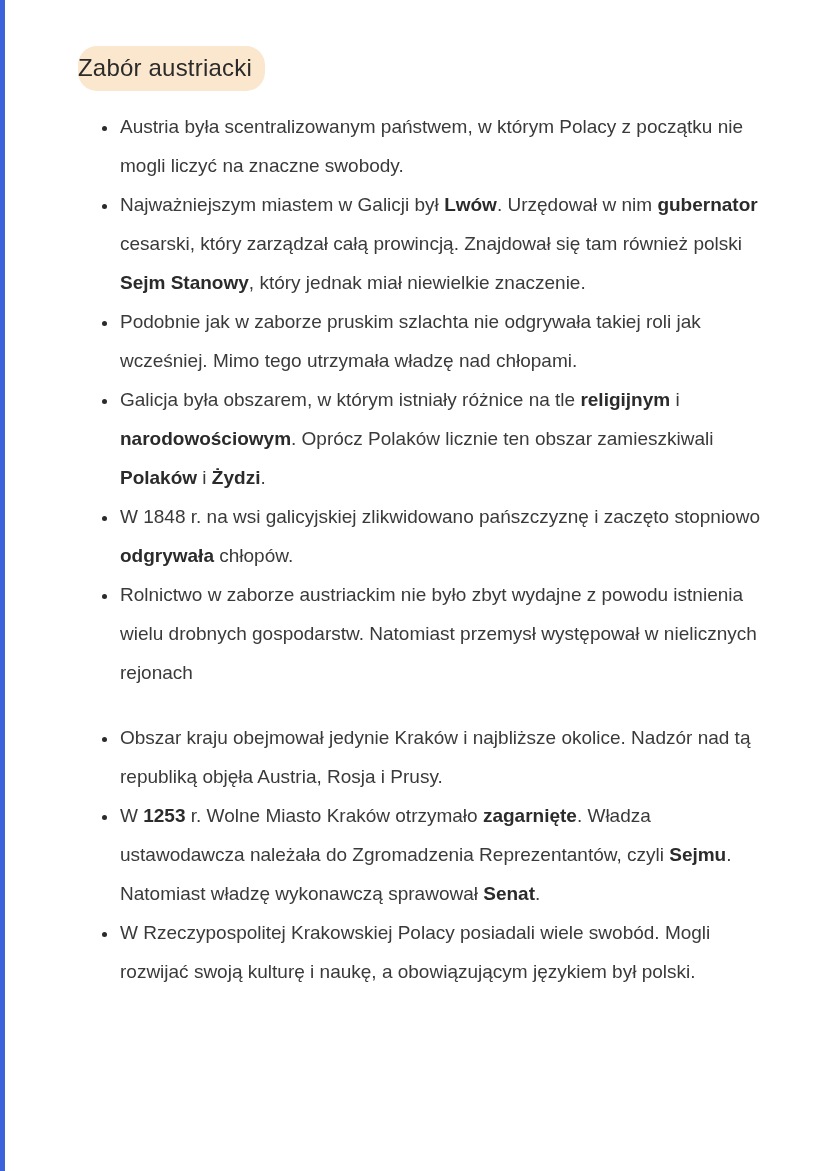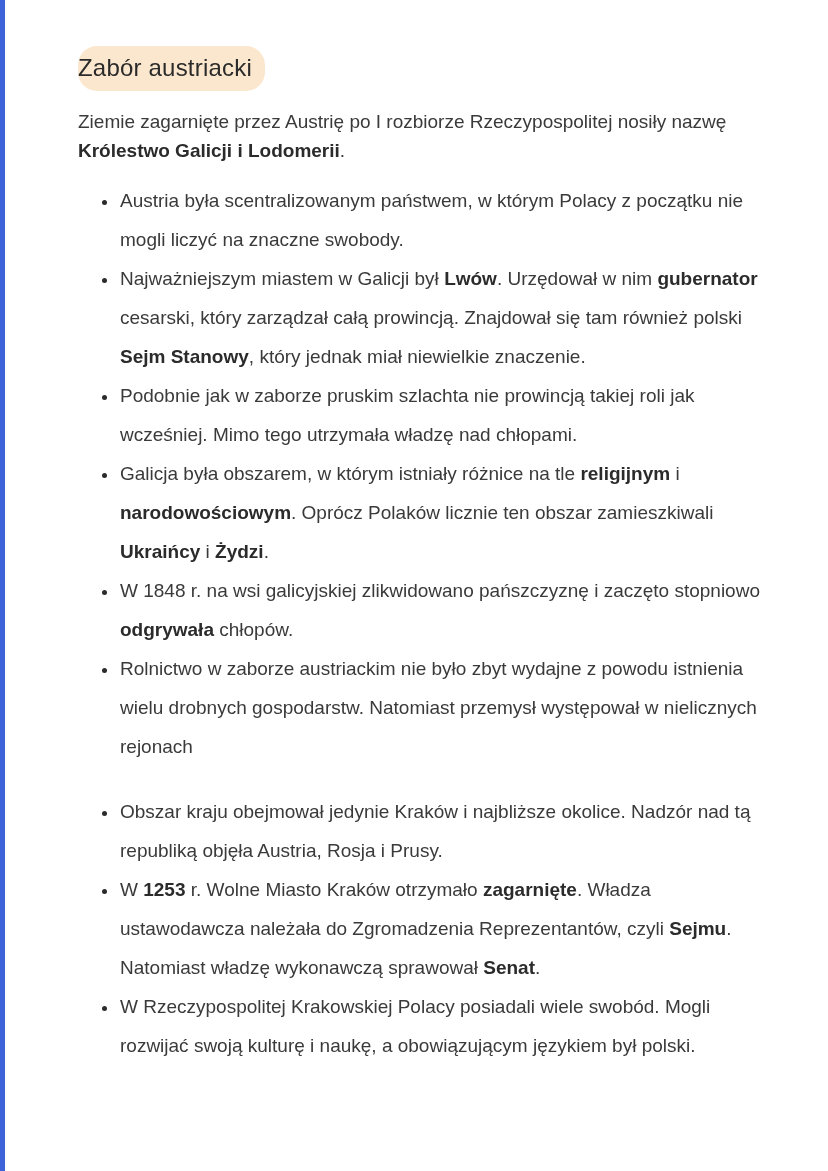--- a/index.html
+++ b/index.html
@@ -69,26 +69,25 @@
   }
 </style>
 </head>
 <body>
 
 <div class="accent-bar"></div>
 
 <main>
     <section>
       <div class="heading-wrap"><h2 class="section-heading">Zabór austriacki</h2></div>
-      <p class="section-intro"><span>Ziemie zagarnięte przez Austrię po I rozbiorze Rzeczypospolitej nosiły nazwę </span><strong>Królestwo Galicji i Lodomerii</strong><span>.</span></p>
       <ul class="section-bullets">
         <li><span>Austria była scentralizowanym państwem, w którym Polacy z początku nie mogli liczyć na znaczne swobody.</span></li>
         <li><span>Najważniejszym miastem w Galicji był </span><strong>Lwów</strong><span>. Urzędował w nim </span><strong>gubernator</strong><span> cesarski, który zarządzał całą prowincją. Znajdował się tam również polski </span><strong>Sejm Stanowy</strong><span>, który jednak miał niewielkie znaczenie.</span></li>
-        <li><span>Podobnie jak w zaborze pruskim szlachta nie prowincją takiej roli jak wcześniej. Mimo tego utrzymała władzę nad chłopami.</span></li>
-        <li><span>Galicja była obszarem, w którym istniały różnice na tle </span><strong>religijnym</strong><span> i </span><strong>narodowościowym</strong><span>. Oprócz Polaków licznie ten obszar zamieszkiwali </span><strong>Ukraińcy</strong><span> i </span><strong>Żydzi</strong><span>.</span></li>
+        <li><span>Podobnie jak w zaborze pruskim szlachta nie odgrywała takiej roli jak wcześniej. Mimo tego utrzymała władzę nad chłopami.</span></li>
+        <li><span>Galicja była obszarem, w którym istniały różnice na tle </span><strong>religijnym</strong><span> i </span><strong>narodowościowym</strong><span>. Oprócz Polaków licznie ten obszar zamieszkiwali </span><strong>Polaków</strong><span> i </span><strong>Żydzi</strong><span>.</span></li>
         <li><span>W 1848 r. na wsi galicyjskiej zlikwidowano pańszczyznę i zaczęto stopniowo </span><strong>odgrywała</strong><span> chłopów.</span></li>
         <li><span>Rolnictwo w zaborze austriackim nie było zbyt wydajne z powodu istnienia wielu drobnych gospodarstw. Natomiast przemysł występował w nielicznych rejonach</span></li>
       </ul>
     </section>
     <section>
       <ul class="section-bullets">
         <li><span>Obszar kraju obejmował jedynie Kraków i najbliższe okolice. Nadzór nad tą republiką objęła Austria, Rosja i Prusy.</span></li>
         <li><span>W </span><strong>1253</strong><span> r. Wolne Miasto Kraków otrzymało </span><strong>zagarnięte</strong><span>. Władza ustawodawcza należała do Zgromadzenia Reprezentantów, czyli </span><strong>Sejmu</strong><span>. Natomiast władzę wykonawczą sprawował </span><strong>Senat</strong><span>.</span></li>
         <li><span>W Rzeczypospolitej Krakowskiej Polacy posiadali wiele swobód. Mogli rozwijać swoją kulturę i naukę, a obowiązującym językiem był polski.</span></li>
       </ul>

